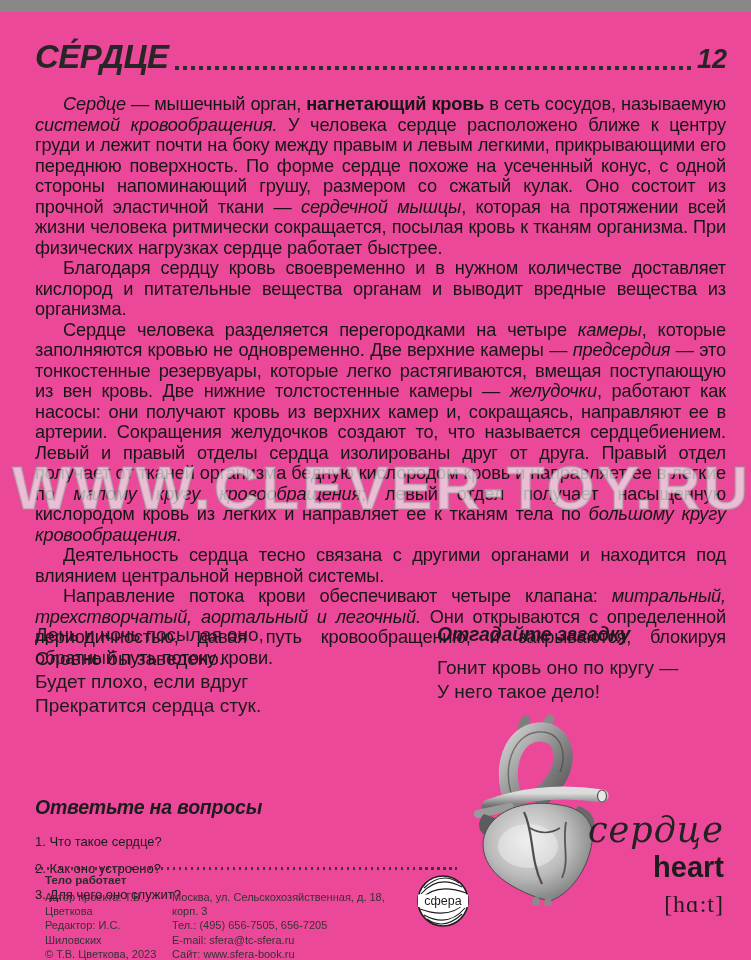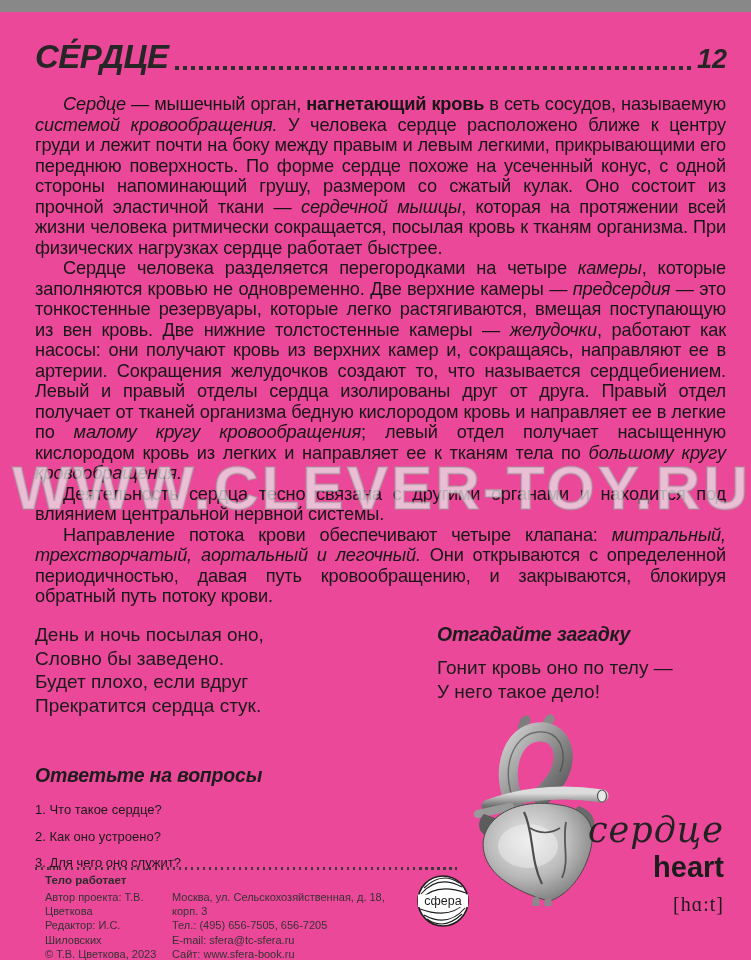--- a/index.html
+++ b/index.html
@@ -55,35 +55,35 @@
     color:#1c1c1c;margin:0 0 10px 0;letter-spacing:-0.2px;
   }
   .poem-block{position:absolute;left:35px;top:611px;width:360px;}
   .poem-line{font-size:19px;line-height:23.5px;}
   .riddle-block{position:absolute;left:437px;top:611px;width:250px;}
   .riddle-line{font-size:19px;line-height:23.5px;}
   .riddle-answer{
     font-size:19px;font-style:italic;line-height:23.5px;
     width:243px;text-align:right;margin-top:2px;
   }
-  .questions-block{position:absolute;left:35px;top:752px;width:400px;}
+  .questions-block{position:absolute;left:35px;top:784px;width:400px;}
   .question-line{font-size:13px;line-height:26.5px;}
   
   .heart-figure{position:absolute;left:466px;top:698px;width:156px;height:196px;}
   
   .vocab{position:absolute;right:27px;top:798px;text-align:right;z-index:2;}
   .vocab-ru{
     font-family:"DejaVu Serif",cursive,serif;
     font-style:italic;font-size:35px;line-height:40px;
     letter-spacing:1px;color:#222;
   }
   .vocab-en{font-size:29px;font-weight:bold;line-height:34px;color:#1c1c1c;}
   .vocab-tr{
     font-family:"Liberation Serif",serif;
-    font-size:20px;line-height:40px;color:#1c1c1c;letter-spacing:1px;
+    font-size:24px;line-height:40px;color:#1c1c1c;letter-spacing:1px;
   }
   
   .footer-dots{
     position:absolute;left:35px;top:855px;width:422px;height:2.5px;
     background:repeating-linear-gradient(90deg,#3a3a3a 0 2.5px,transparent 2.5px 6px);
   }
   .footer-series{
     position:absolute;left:45px;top:862px;
     font-size:11.5px;font-weight:bold;color:#2b2b2b;
   }
@@ -101,37 +101,38 @@
 <div class="page">
 
   <div class="title-row">
     <span class="page-title">СЕ́РДЦЕ</span>
     <span class="title-dots"></span>
     <span class="page-number">12</span>
   </div>
 
   <div class="article">
       <p class="para"><span class="i">Сердце</span><span> — мышечный орган, </span><span class="b">нагнетающий кровь</span><span> в сеть сосудов, называемую </span><span class="i">системой кровообращения.</span><span> У человека сердце расположено ближе к центру груди и лежит почти на боку между правым и левым легкими, прикрывающими его переднюю поверхность. По форме сердце похоже на усеченный конус, с одной стороны напоминающий грушу, размером со сжатый кулак. Оно состоит из прочной эластичной ткани — </span><span class="i">сердечной мышцы</span><span>, которая на протяжении всей жизни человека ритмически сокращается, посылая кровь к тканям организма. При физических нагрузках сердце работает быстрее.</span></p>
+      <p class="para"><span>Благодаря сердцу кровь своевременно и в нужном количестве доставляет кислород и питательные вещества органам и выводит вредные вещества из организма.</span></p>
       <p class="para"><span>Сердце человека разделяется перегородками на четыре </span><span class="i">камеры</span><span>, которые заполняются кровью не одновременно. Две верхние камеры — </span><span class="i">предсердия</span><span> — это тонкостенные резервуары, которые легко растягиваются, вмещая поступающую из вен кровь. Две нижние толстостенные камеры — </span><span class="i">желудочки</span><span>, работают как насосы: они получают кровь из верхних камер и, сокращаясь, направляют ее в артерии. Сокращения желудочков создают то, что называется сердцебиением. Левый и правый отделы сердца изолированы друг от друга. Правый отдел получает от тканей организма бедную кислородом кровь и направляет ее в легкие по </span><span class="i">малому кругу кровообращения</span><span>; левый отдел получает насыщенную кислородом кровь из легких и направляет ее к тканям тела по </span><span class="i">большому кругу кровообращения.</span></p>
       <p class="para"><span>Деятельность сердца тесно связана с другими органами и находится под влиянием центральной нервной системы.</span></p>
       <p class="para"><span>Направление потока крови обеспечивают четыре клапана: </span><span class="i">митральный, трехстворчатый, аортальный и легочный.</span><span> Они открываются с определенной периодичностью, давая путь кровообращению, и закрываются, блокируя обратный путь потоку крови.</span></p>
     </div>
 
   <div class="watermark">WWW.CLEVER-TOY.RU</div>
 
   <div class="poem-block">
     <div class="poem-line">День и ночь посылая оно,</div>
     <div class="poem-line">Словно бы заведено.</div>
     <div class="poem-line">Будет плохо, если вдруг</div>
     <div class="poem-line">Прекратится сердца стук.</div>
   </div>
 
   <div class="riddle-block">
     <div class="sub-heading">Отгадайте загадку</div>
-    <div class="riddle-line">Гонит кровь оно по телу —</div>
+    <div class="riddle-line">Гонит кровь оно по кругу —</div>
     <div class="riddle-line">У него такое дело!</div>
   </div>
 
   <div class="questions-block">
     <div class="sub-heading">Ответьте на вопросы</div>
     <div class="question-line">1. Что такое сердце?</div>
     <div class="question-line">2. Как оно устроено?</div>
     <div class="question-line">3. Для чего оно служит?</div>
   </div>
 

